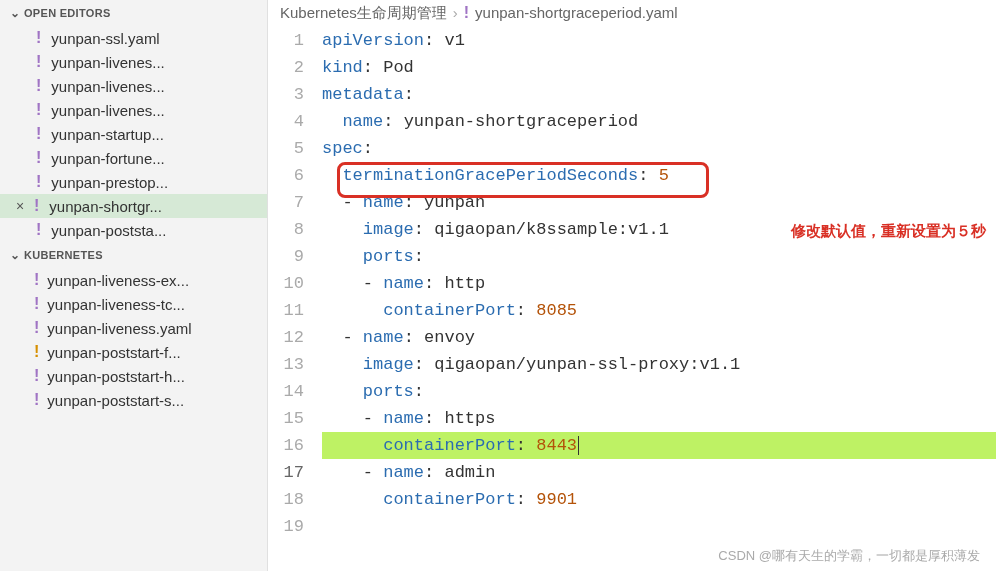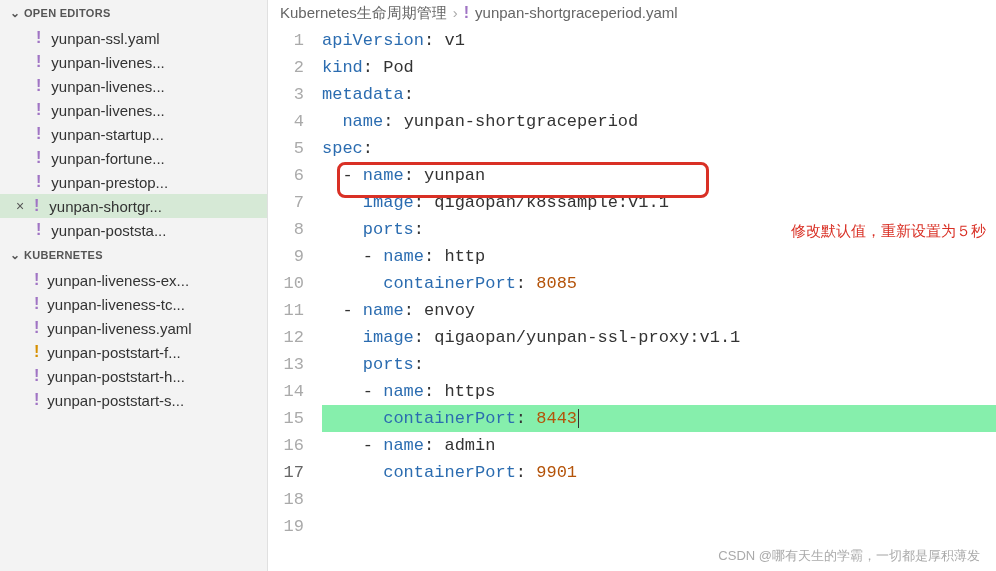--- a/index.html
+++ b/index.html
@@ -88,31 +88,31 @@
       text-align: right;
       color: #aaa;
       user-select: none;
       padding: 0 18px 0 10px;
       min-width: 54px;
     }
     .gutter .ln { height: 27px; }
     .gutter .ln.active { color: #666; }
     .code { flex: 1; position: relative; }
     .code-line { height: 27px; white-space: pre; position: relative; }
-    .code-line.active { background: #86efac; }
+    .code-line.active { background: #bef264; }
     .guide { color: #ddd; }
     .key { color: #2b6cb0; }
     .str { color: #333; }
     .num { color: #b45309; }
     .annotation {
       position: absolute;
       right: 10px;
       top: 192px;
       color: #d93025;
-      font-weight: normal;
+      font-weight: bold;
       font-size: 15px;
       z-index: 5;
     }
     .red-box {
       position: absolute;
       top: 135px;
       left: 15px;
       width: 372px;
       height: 36px;
       border: 3px solid #d93025;
@@ -238,20 +238,21 @@
           <div class="ln">18</div>
           <div class="ln">19</div>
         </div>
       <div class="code" id="code">
         <div class="red-box"></div>
       <div class="code-line"><span class="key">apiVersion</span><span class="str">: </span><span class="str">v1</span></div>
           <div class="code-line"><span class="key">kind</span><span class="str">: </span><span class="str">Pod</span></div>
           <div class="code-line"><span class="key">metadata</span><span class="str">:</span></div>
           <div class="code-line"><span class="guide">  </span><span class="key">name</span><span class="str">: </span><span class="str">yunpan-shortgraceperiod</span></div>
           <div class="code-line"><span class="key">spec</span><span class="str">:</span></div>
+          <div class="code-line"><span class="guide">  </span><span class="key">terminationGracePeriodSeconds</span><span class="str">: </span><span class="num">5</span></div>
           <div class="code-line"><span class="guide">  </span><span class="str">- </span><span class="key">name</span><span class="str">: </span><span class="str">yunpan</span></div>
           <div class="code-line"><span class="guide">    </span><span class="key">image</span><span class="str">: </span><span class="str">qigaopan/k8ssample:v1.1</span></div>
           <div class="code-line"><span class="guide">    </span><span class="key">ports</span><span class="str">:</span></div>
           <div class="code-line"><span class="guide">    </span><span class="str">- </span><span class="key">name</span><span class="str">: </span><span class="str">http</span></div>
           <div class="code-line"><span class="guide">      </span><span class="key">containerPort</span><span class="str">: </span><span class="num">8085</span></div>
           <div class="code-line"><span class="guide">  </span><span class="str">- </span><span class="key">name</span><span class="str">: </span><span class="str">envoy</span></div>
           <div class="code-line"><span class="guide">    </span><span class="key">image</span><span class="str">: </span><span class="str">qigaopan/yunpan-ssl-proxy:v1.1</span></div>
           <div class="code-line"><span class="guide">    </span><span class="key">ports</span><span class="str">:</span></div>
           <div class="code-line"><span class="guide">    </span><span class="str">- </span><span class="key">name</span><span class="str">: </span><span class="str">https</span></div>
           <div class="code-line active"><span class="guide">      </span><span class="key">containerPort</span><span class="str">: </span><span class="num">8443</span><span class="cursor"></span></div>

